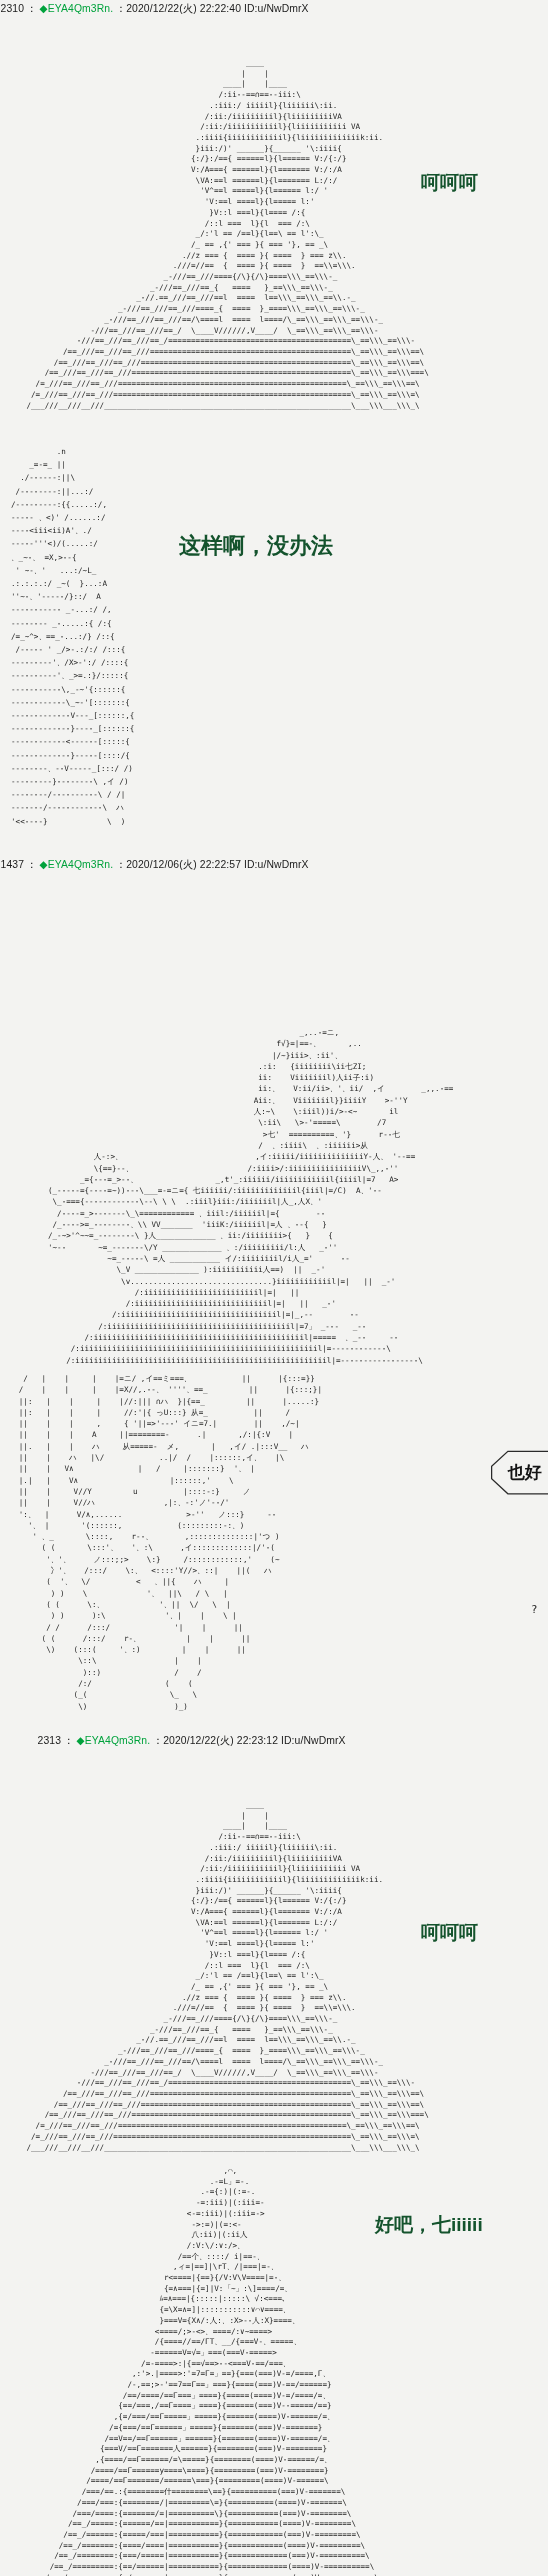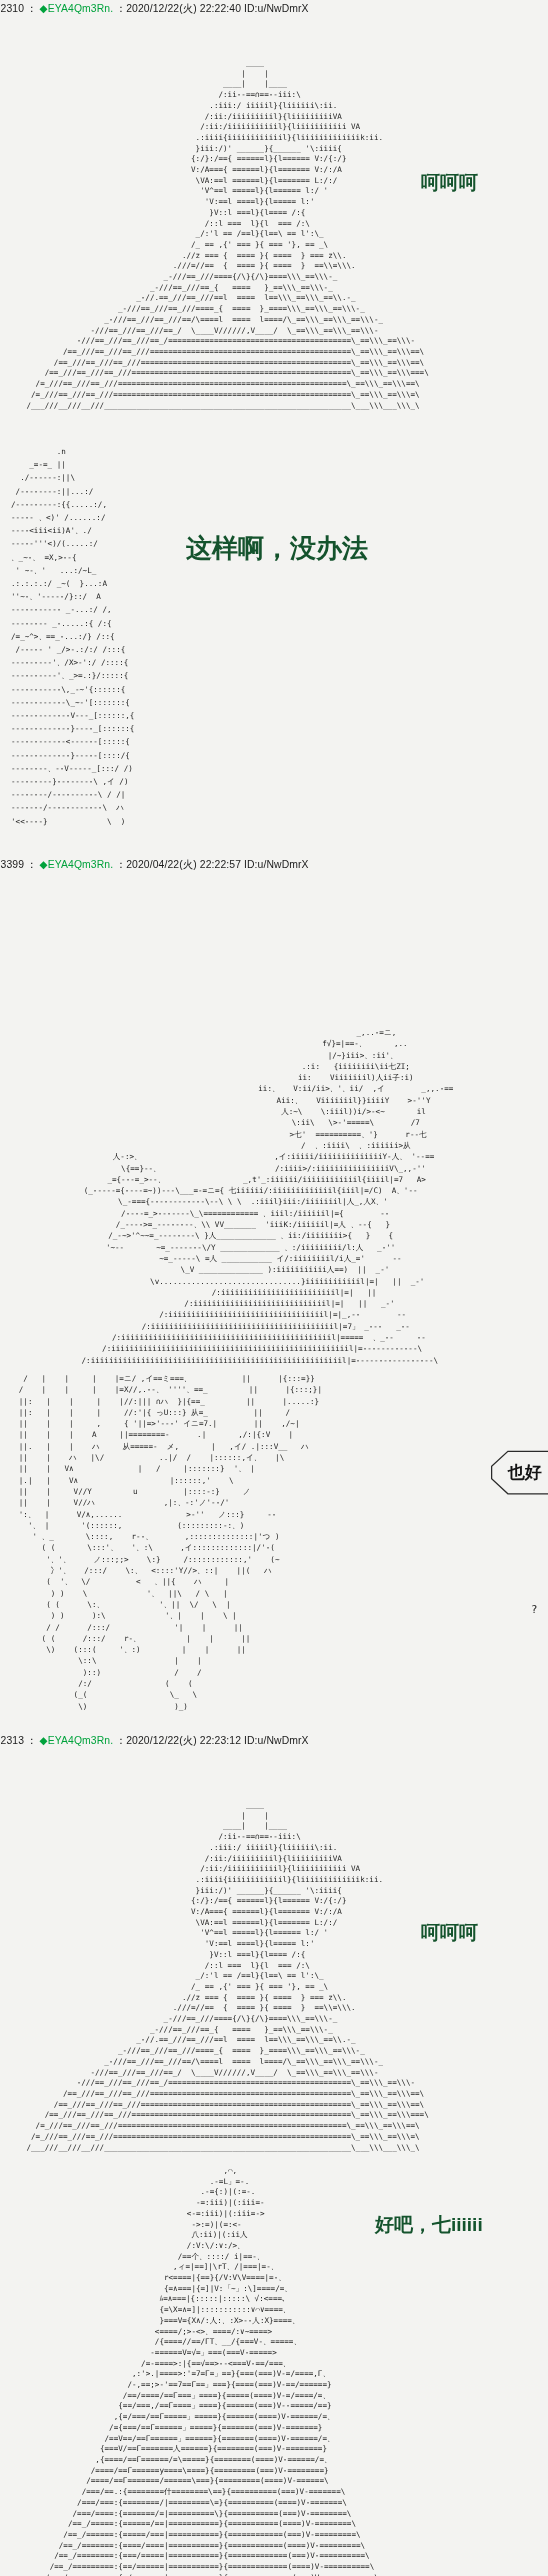--- a/index.html
+++ b/index.html
@@ -88,27 +88,27 @@
 ------------\_~-'[:::::::{
 -------------V---_[::::::,{
 -------------}----_[::::::{
 ------------&lt;------[:::::{
 -------------}-----[::::/{
 --------、--V-----_[:::/ /)
 ---------}--------\ ,イ /)
 --------/----------\ / /|
 -------/------------\  ハ
 '&lt;&lt;----}             \  )</pre>
-  <div class="dlg" style="top:531px;left:186px;font-size:26px;">这样啊，没办法</div>
+  <div class="dlg" style="top:531px;left:179px;font-size:22px;">这样啊，没办法</div>
 
   <div class="post-header" style="top:858px;">
-    <span class="num">3399</span><span class="sep">：</span><span class="trip">◆EYA4Qm3Rn.</span><span class="meta">：2020/04/22(火) 22:22:57 ID:u/NwDmrX</span>
-  </div>
-
-  <pre class="aa" style="top:1016px;left:9.5px;line-height:11.3px;text-align:center;">                                                             _,..-=ニ,
+    <span class="num">1437</span><span class="sep">：</span><span class="trip">◆EYA4Qm3Rn.</span><span class="meta">：2020/12/06(火) 22:22:57 ID:u/NwDmrX</span>
+  </div>
+
+  <pre class="aa" style="top:1016px;left:9.5px;line-height:11.3px;">                                                             _,..-=ニ,
                                                         f√}=|==-、      ,..
                                                        |/~}iii&gt;、:ii'、
                                                     .:i:   {iiiiiiii\ii七ZI;
                                                     ii:    Viiiiiiil)人ii子:i)
                                                     ii:、   V:ii/ii&gt;、'、ii/  ,イ        _,,.-==
                                                    Aii:、   Viiiiiiil}}iiiiY    &gt;-''Y
                                                    人:~\    \:iiil))i/&gt;-&lt;~       il
                                                     \:ii\   \&gt;-'=====\        /7
                                                      &gt;七'  ==========、'}      r--七
                                                     /  、:iiii\  、:iiiiii&gt;从
@@ -165,21 +165,21 @@
 
   <div class="bubble" style="top:1450px;left:490px;width:58px;height:39px;">
     <svg width="82" height="45" viewBox="0 0 130 72">
       <polyline points="128,2 28,2 2,26 2,46 28,70 128,70" fill="none" stroke="#2a2a2a" stroke-width="2"></polyline>
     </svg>
     <span class="bubble-text">也好</span>
   </div>
 
   <div class="qmark" style="top:1603px;left:531px;">?</div>
 
-  <div class="post-header" style="top:1734px;">
+  <div class="post-header" style="top:1734px;margin-left:37px;">
     <span class="num">2313</span><span class="sep">：</span><span class="trip">◆EYA4Qm3Rn.</span><span class="meta">：2020/12/22(火) 22:23:12 ID:u/NwDmrX</span>
   </div>
 
   <pre class="aa" style="top:1789px;left:6.3px;line-height:10.7px;">                                                  ____
                                                  |    |
                                              ____|    |____
                                             /:ii--==∩==--iii:\
                                           .:iii:/ iiiiil}{liiiiii\:ii.
                                          /:ii:/iiiiiiiiil}{liiiiiiiiiVA
                                         /:ii:/iiiiiiiiiiil}{liiiiiiiiiii VA

